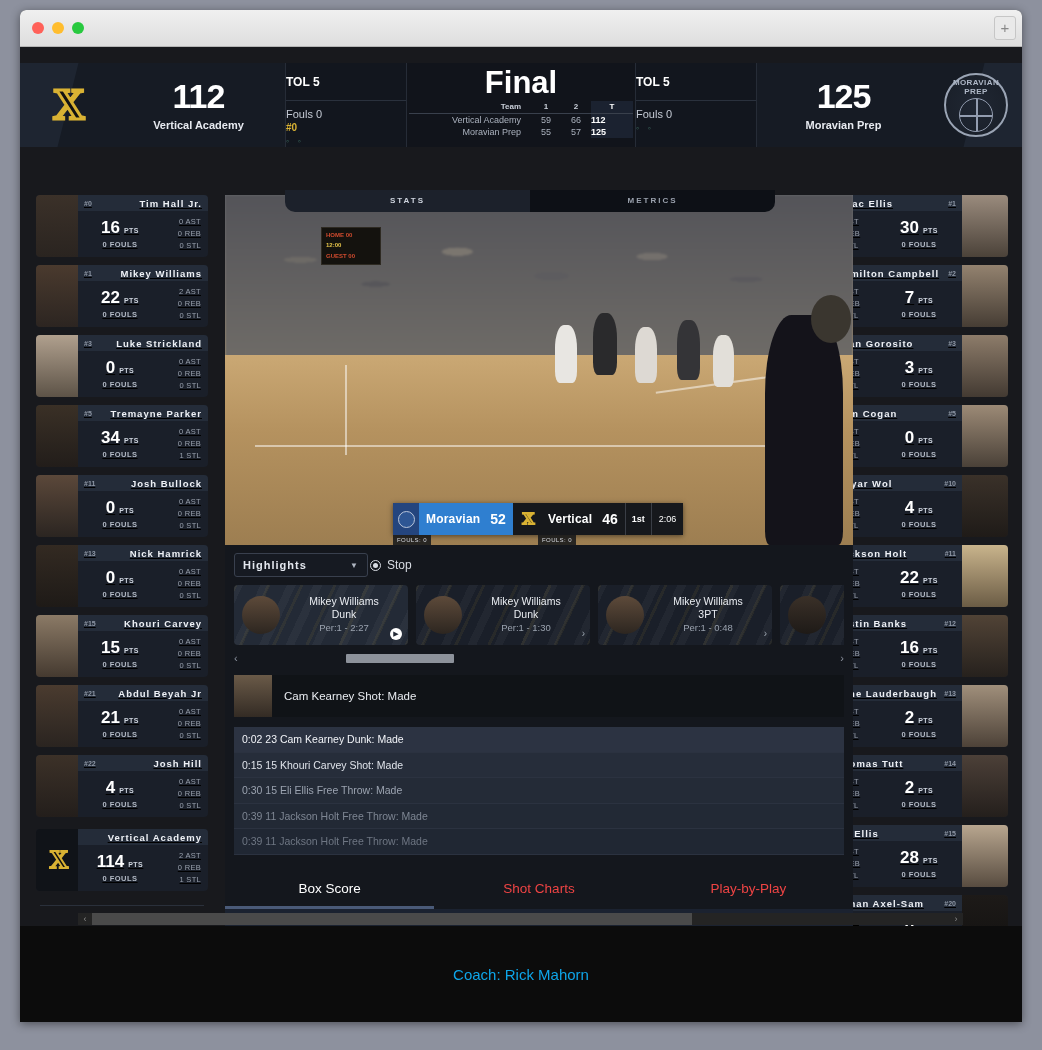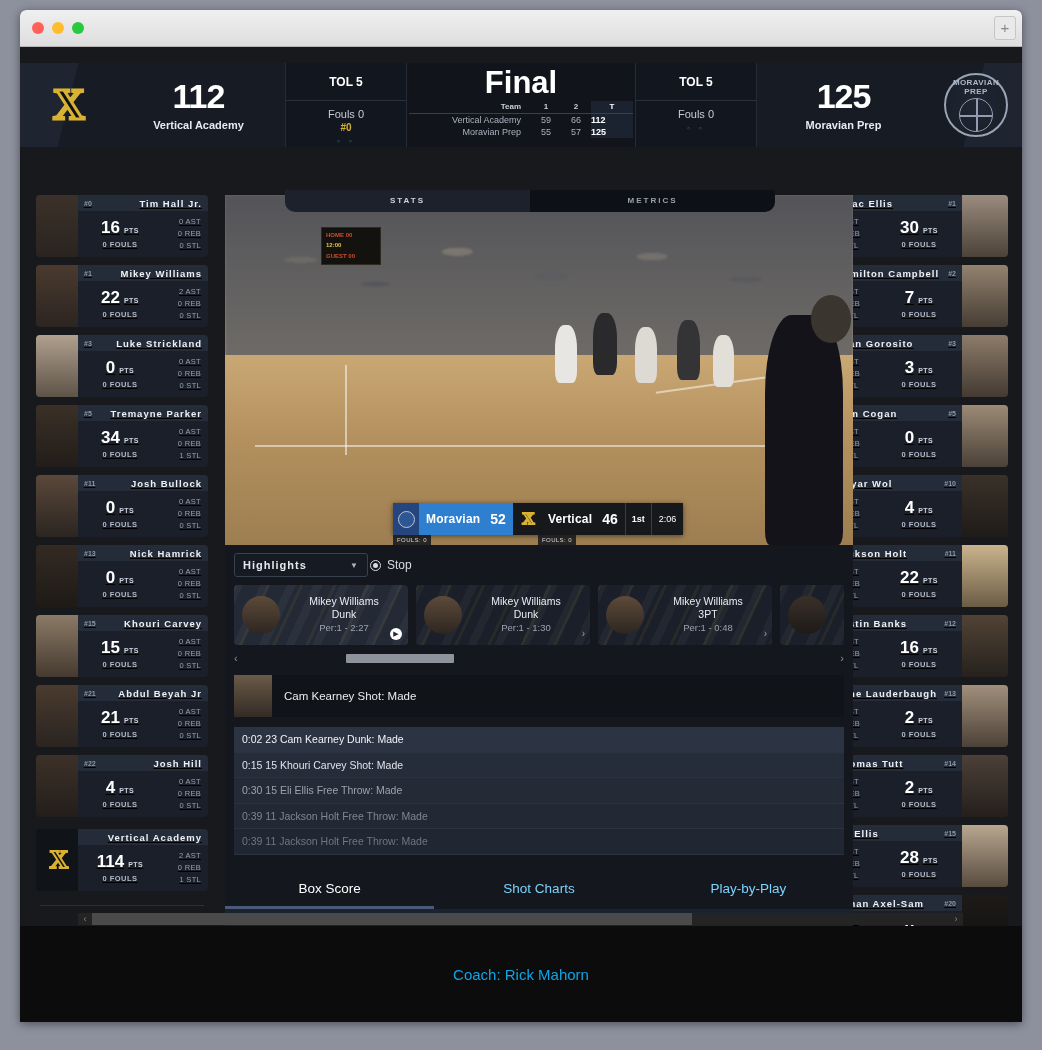--- a/index.html
+++ b/index.html
@@ -78,21 +78,21 @@
   .logo-mp .ball:after{
     content:"";position:absolute;top:50%;left:0;width:100%;height:1.5px;
     background:#939db0;
   }
   .mp-arc{font-size:8px;letter-spacing:.4px;}
   .score-col{position:relative;z-index:2;flex:1;text-align:center;color:#fff;}
   .score-num{font-size:34px;font-weight:700;line-height:1;letter-spacing:-1px;}
   .score-name{font-size:11px;font-weight:700;margin-top:6px;color:#e7eaf0;}
 
   .tol-block{
-    width:122px;background:#12161e;color:#cdd3dd;text-align:center;
+    width:122px;background:#12161e;color:#cdd3dd;text-align:left;
     display:flex;flex-direction:column;border-left:1px solid #262c37;
     border-right:1px solid #262c37;
   }
   .tol-top{height:38px;line-height:38px;font-size:12px;font-weight:700;color:#fff;
     border-bottom:1px solid #2a313d;}
   .tol-bot{flex:1;padding-top:7px;}
   .tol-fouls{font-size:11px;color:#c6ccd6;}
   .tol-num{font-size:10px;color:#d9b233;font-weight:700;margin-top:2px;}
   .tol-dots{margin-top:3px;font-size:9px;color:#3f6f63;letter-spacing:3px;}
 
@@ -270,21 +270,21 @@
     font-size:10.5px;border-bottom:1px solid #2b3240;
   }
   .pbp-row.r0{background:#2c3342;color:#f2f4f8;}
   .pbp-row.r1{background:#262d3a;color:#dfe3ea;}
   .pbp-row.r2{background:#242b37;color:#9ba3b0;}
   .pbp-row.r3{background:#222935;color:#7e8693;}
   .pbp-row.r4{background:#202733;color:#6e7683;}
 
   
   .btabs{display:flex;margin-top:14px;height:40px;}
-  .btab{flex:1;text-align:center;font-size:13.5px;color:#7dd3fc;line-height:40px;position:relative;}
+  .btab{flex:1;text-align:center;font-size:13.5px;color:#ef4444;line-height:40px;position:relative;}
   .btab.active{color:#fff;}
   .btab.active:after{
     content:"";position:absolute;left:0;bottom:0;width:100%;height:3px;background:#4a5a78;
   }
   .tabpanel{height:56px;background:#1b2230;}
 
   
   .hscroll{
     position:absolute;left:58px;bottom:97px;width:885px;height:12px;
     background:#242424;display:flex;align-items:center;

